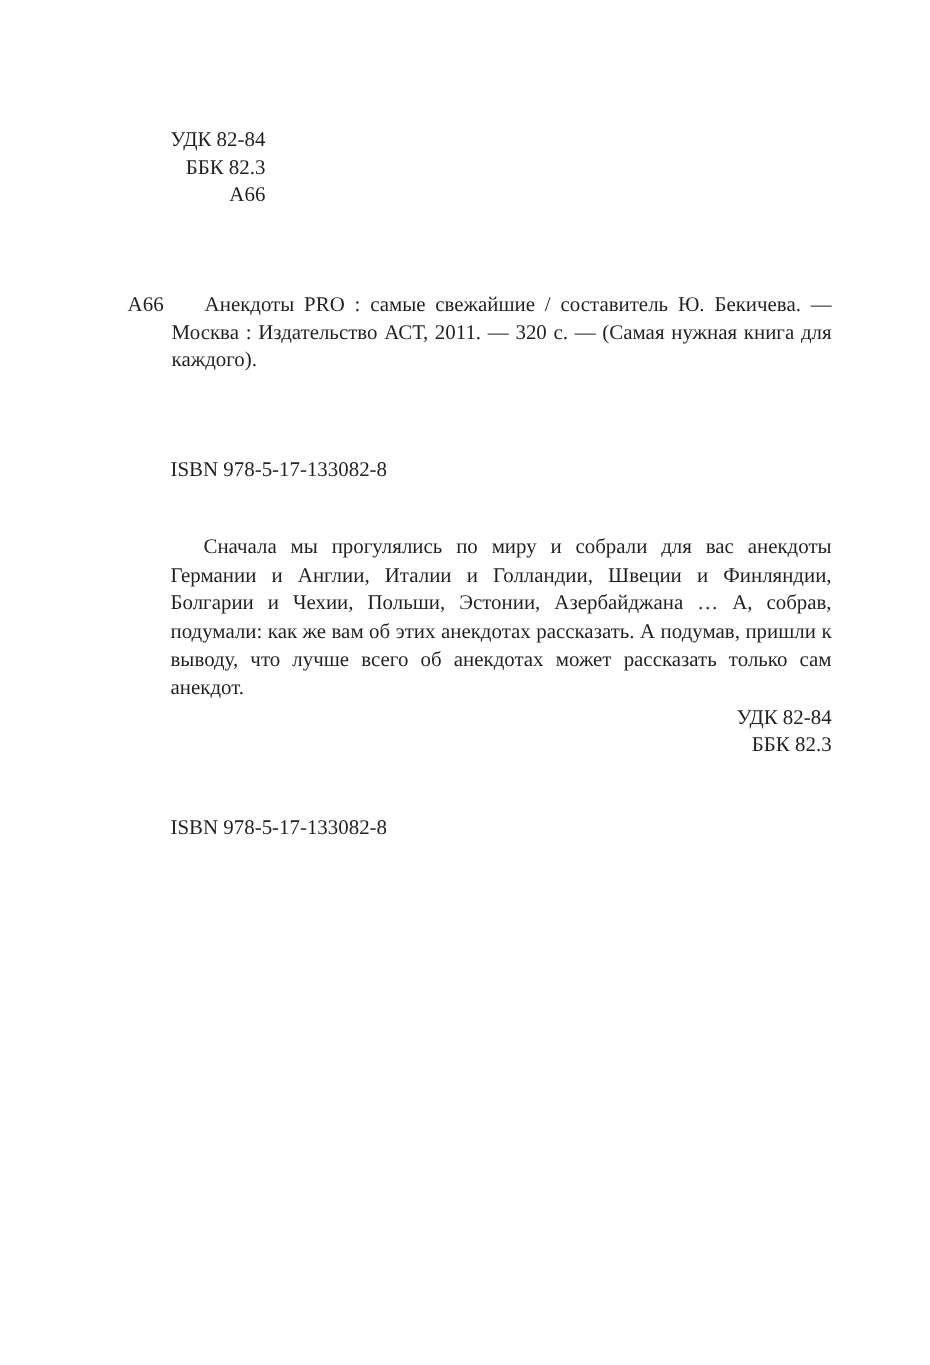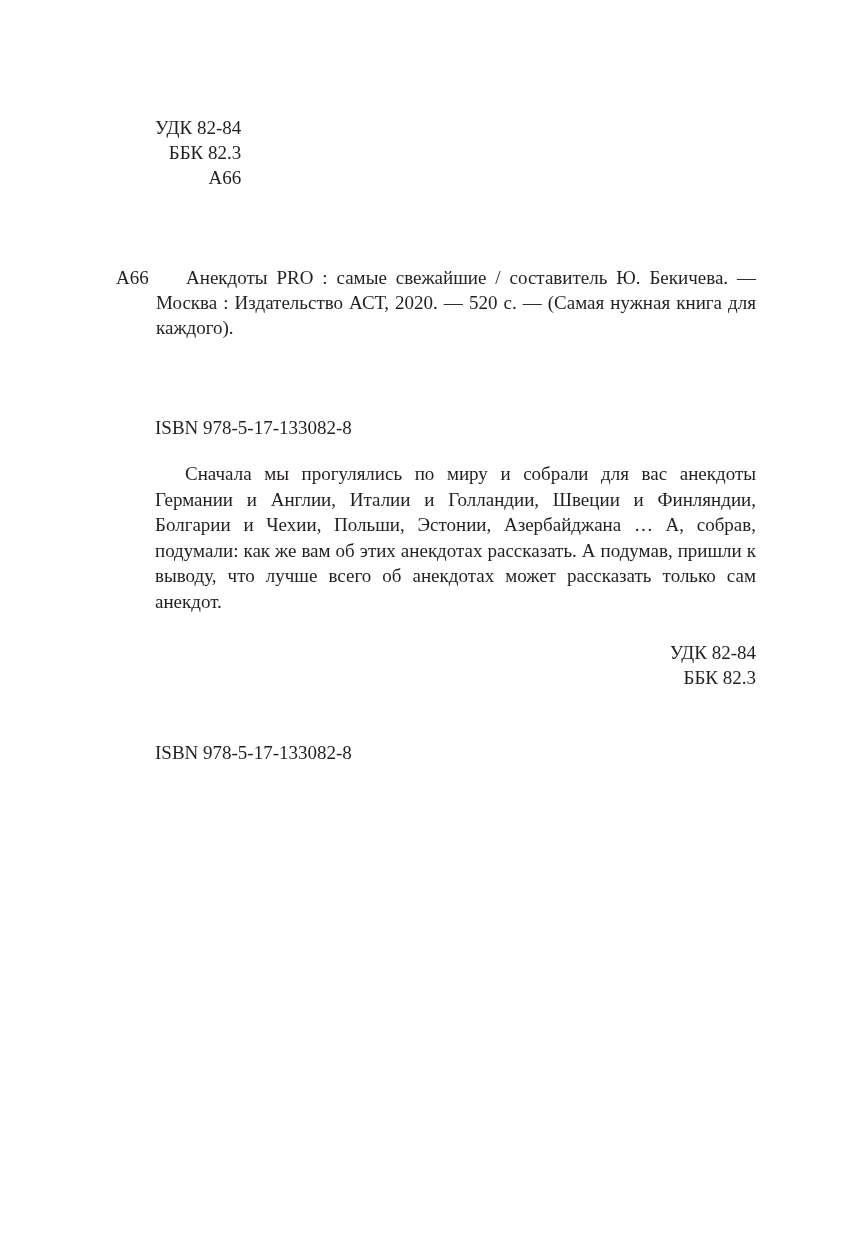--- a/index.html
+++ b/index.html
@@ -9,36 +9,36 @@
       color: #231f20;
       font-size: 19px;
     }
     .abs { position: absolute; }
     .line { line-height: 25px; white-space: nowrap; text-align: right; }
     .top-codes { left: 155px; top: 115px; }
     .catalog { left: 116px; top: 265px; width: 640px; }
     .catalog .code { position: absolute; left: 0; top: 0; line-height: 25px; }
     .catalog .text { margin-left: 40px; line-height: 25px; text-align: justify; text-indent: 30px; }
     .isbn1 { left: 155px; top: 415px; }
-    .annotation { left: 155px; top: 461px; width: 601px; line-height: 25.5px; text-align: justify; text-indent: 30px; }
+    .annotation { left: 155px; top: 485px; width: 601px; line-height: 25.5px; text-align: justify; text-indent: 30px; }
     .bottom-codes { left: 555px; top: 640px; width: 201px; text-align: right; }
     .isbn2 { left: 155px; top: 740px; }
   </style>
 </head>
 <body>
 
 <div class="abs top-codes">
   <div class="line">УДК 82-84</div>
   <div class="line">ББК 82.3</div>
   <div class="line">А66</div>
 </div>
 
 <div class="abs catalog">
   <span class="code">А66</span>
-  <div class="text">Анекдоты PRO : самые свежайшие / составитель Ю. Бекичева. — Москва : Издательство АСТ, 2020. — 520 с. — (Самая нужная книга для каждого).</div>
+  <div class="text">Анекдоты PRO : самые свежайшие / составитель Ю. Бекичева. — Москва : Издательство АСТ, 2011. — 320 с. — (Самая нужная книга для каждого).</div>
 </div>
 
 <div class="abs line isbn1">ISBN 978-5-17-133082-8</div>
 
 <div class="abs annotation">Сначала мы прогулялись по миру и собрали для вас анекдоты Германии и Англии, Италии и Голландии, Швеции и Финляндии, Болгарии и Чехии, Польши, Эстонии, Азербайджана … А, собрав, подумали: как же вам об этих анекдотах рассказать. А подумав, пришли к выводу, что лучше всего об анекдотах может рассказать только сам анекдот.</div>
 
 <div class="abs bottom-codes">
   <div class="line">УДК 82-84</div>
   <div class="line">ББК 82.3</div>
 </div>

